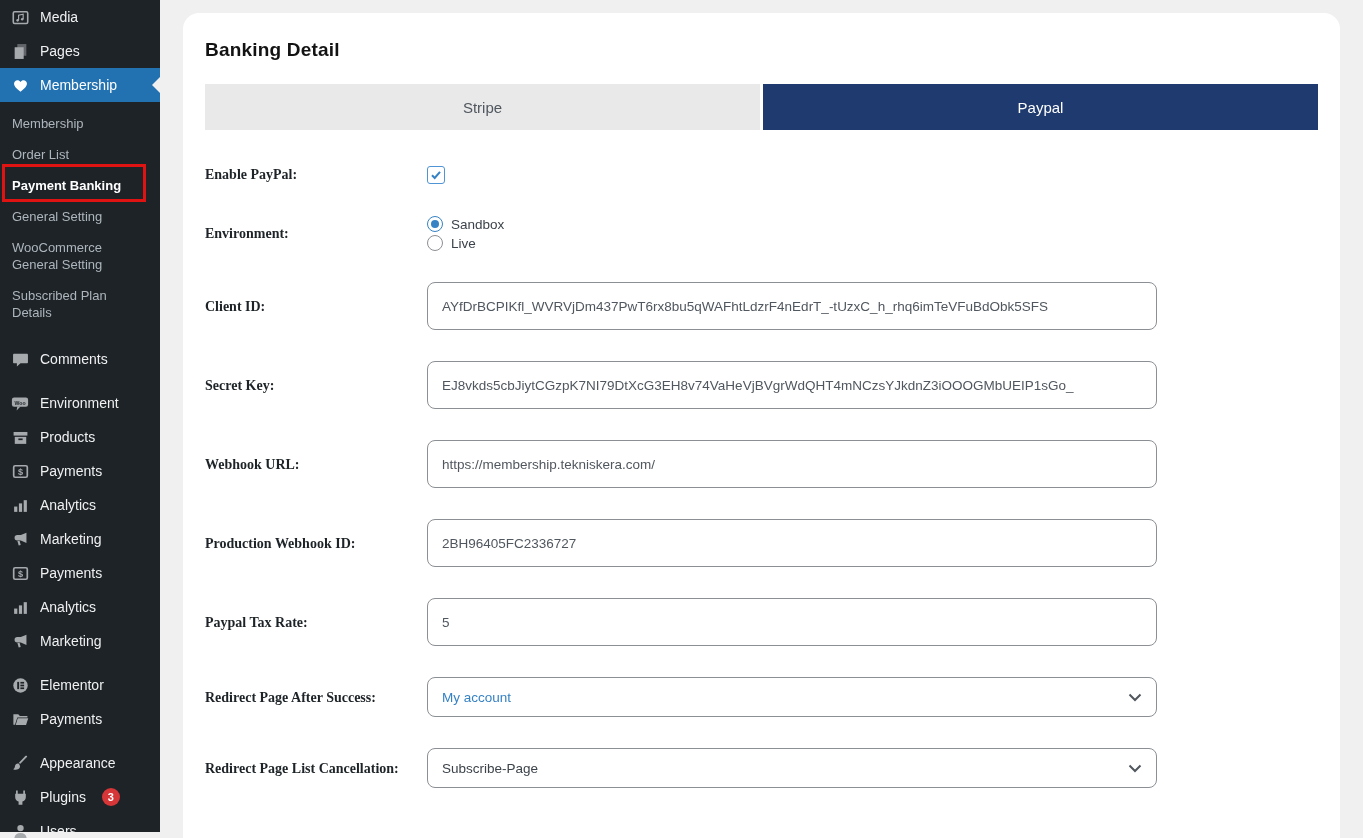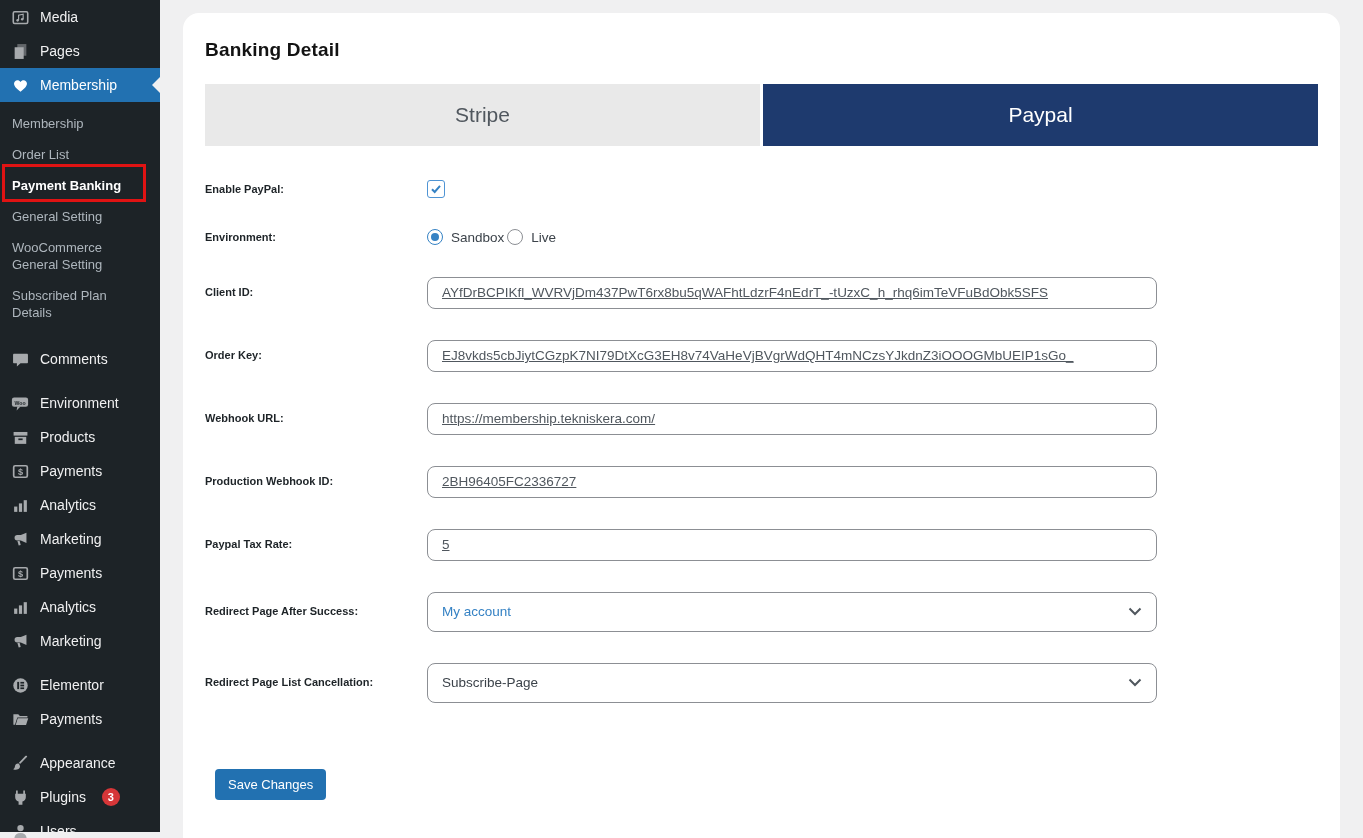--- a/index.html
+++ b/index.html
@@ -46,47 +46,47 @@
 
   
   .content { flex:1; padding:13px 23px 0 23px; }
   .card {
     background:#fff; border-radius:16px; height:860px;
     padding:26px 22px; 
   }
   .page-title { font-size:19px; font-weight:700; color:#131313; letter-spacing:0.2px; }
   .tabs { display:flex; gap:3px; margin-top:23px; }
   .tab {
-    flex:1; height:62px; display:flex; align-items:center; justify-content:center;
-    font-size:21px; cursor:pointer;
+    flex:1; height:46px; display:flex; align-items:center; justify-content:center;
+    font-size:15px; cursor:pointer;
   }
   .tab-stripe { background:#e9e9e9; color:#50575e; }
   .tab-paypal { background:#1e3a6e; color:#ffffff; }
 
   .form { margin-top:34px; }
   .row { display:flex; align-items:center; margin-bottom:31px; }
   .row-label {
-    width:222px; flex:0 0 222px; font-size:11px; font-weight:700;
-    color:#1d2327; line-height:1.5; padding-right:26px;
+    width:222px; flex:0 0 222px; font-size:14px; font-weight:700;
+    color:#1d2327; line-height:1.5; padding-right:26px;font-family:Liberation Serif, serif;
   }
   .ctrl { width:730px; flex:0 0 730px; }
   .text-input {
-    width:100%; height:32px; border:1px solid #8c8f94; border-radius:8px;
+    width:100%; height:48px; border:1px solid #8c8f94; border-radius:8px;
     padding:0 14px; font-size:13.5px; color:#50575e; background:#fff;
-    font-family:"Liberation Sans", sans-serif; outline:none;text-decoration:underline;
+    font-family:"Liberation Sans", sans-serif; outline:none;
   }
 
   
   .checkbox {
     width:18px; height:18px; border:1.5px solid #4f94d4; border-radius:3px;
     background:#fff; display:flex; align-items:center; justify-content:center; cursor:pointer;
   }
 
   
-  .radio-group { display:flex; flex-direction:row; gap:3px; }
+  .radio-group { display:flex; flex-direction:column; gap:3px; }
   .radio-option { display:flex; align-items:center; gap:8px; font-size:13.5px; color:#3c434a; cursor:pointer; }
   .radio { width:16px; height:16px; border-radius:50%; background:#fff; border:1.5px solid #8c8f94; position:relative; }
   .radio.selected { border-color:#3582c4; }
   .radio.selected::after {
     content:""; position:absolute; left:50%; top:50%; transform:translate(-50%,-50%);
     width:8px; height:8px; border-radius:50%; background:#3582c4;
   }
 
   
   .select {
@@ -352,21 +352,21 @@
       
       <div class="row">
         <div class="row-label">Client ID:</div>
         <div class="ctrl">
           <input type="text" class="text-input" value="AYfDrBCPIKfl_WVRVjDm437PwT6rx8bu5qWAFhtLdzrF4nEdrT_-tUzxC_h_rhq6imTeVFuBdObk5SFS" style="">
         </div>
       </div>
 
       
       <div class="row">
-        <div class="row-label">Order Key:</div>
+        <div class="row-label">Secret Key:</div>
         <div class="ctrl">
           <input type="text" class="text-input" value="EJ8vkds5cbJiytCGzpK7NI79DtXcG3EH8v74VaHeVjBVgrWdQHT4mNCzsYJkdnZ3iOOOGMbUEIP1sGo_" style="">
         </div>
       </div>
 
       
       <div class="row">
         <div class="row-label">Webhook URL:</div>
         <div class="ctrl">
           <input type="text" class="text-input" value="https://membership.tekniskera.com/" style="">

